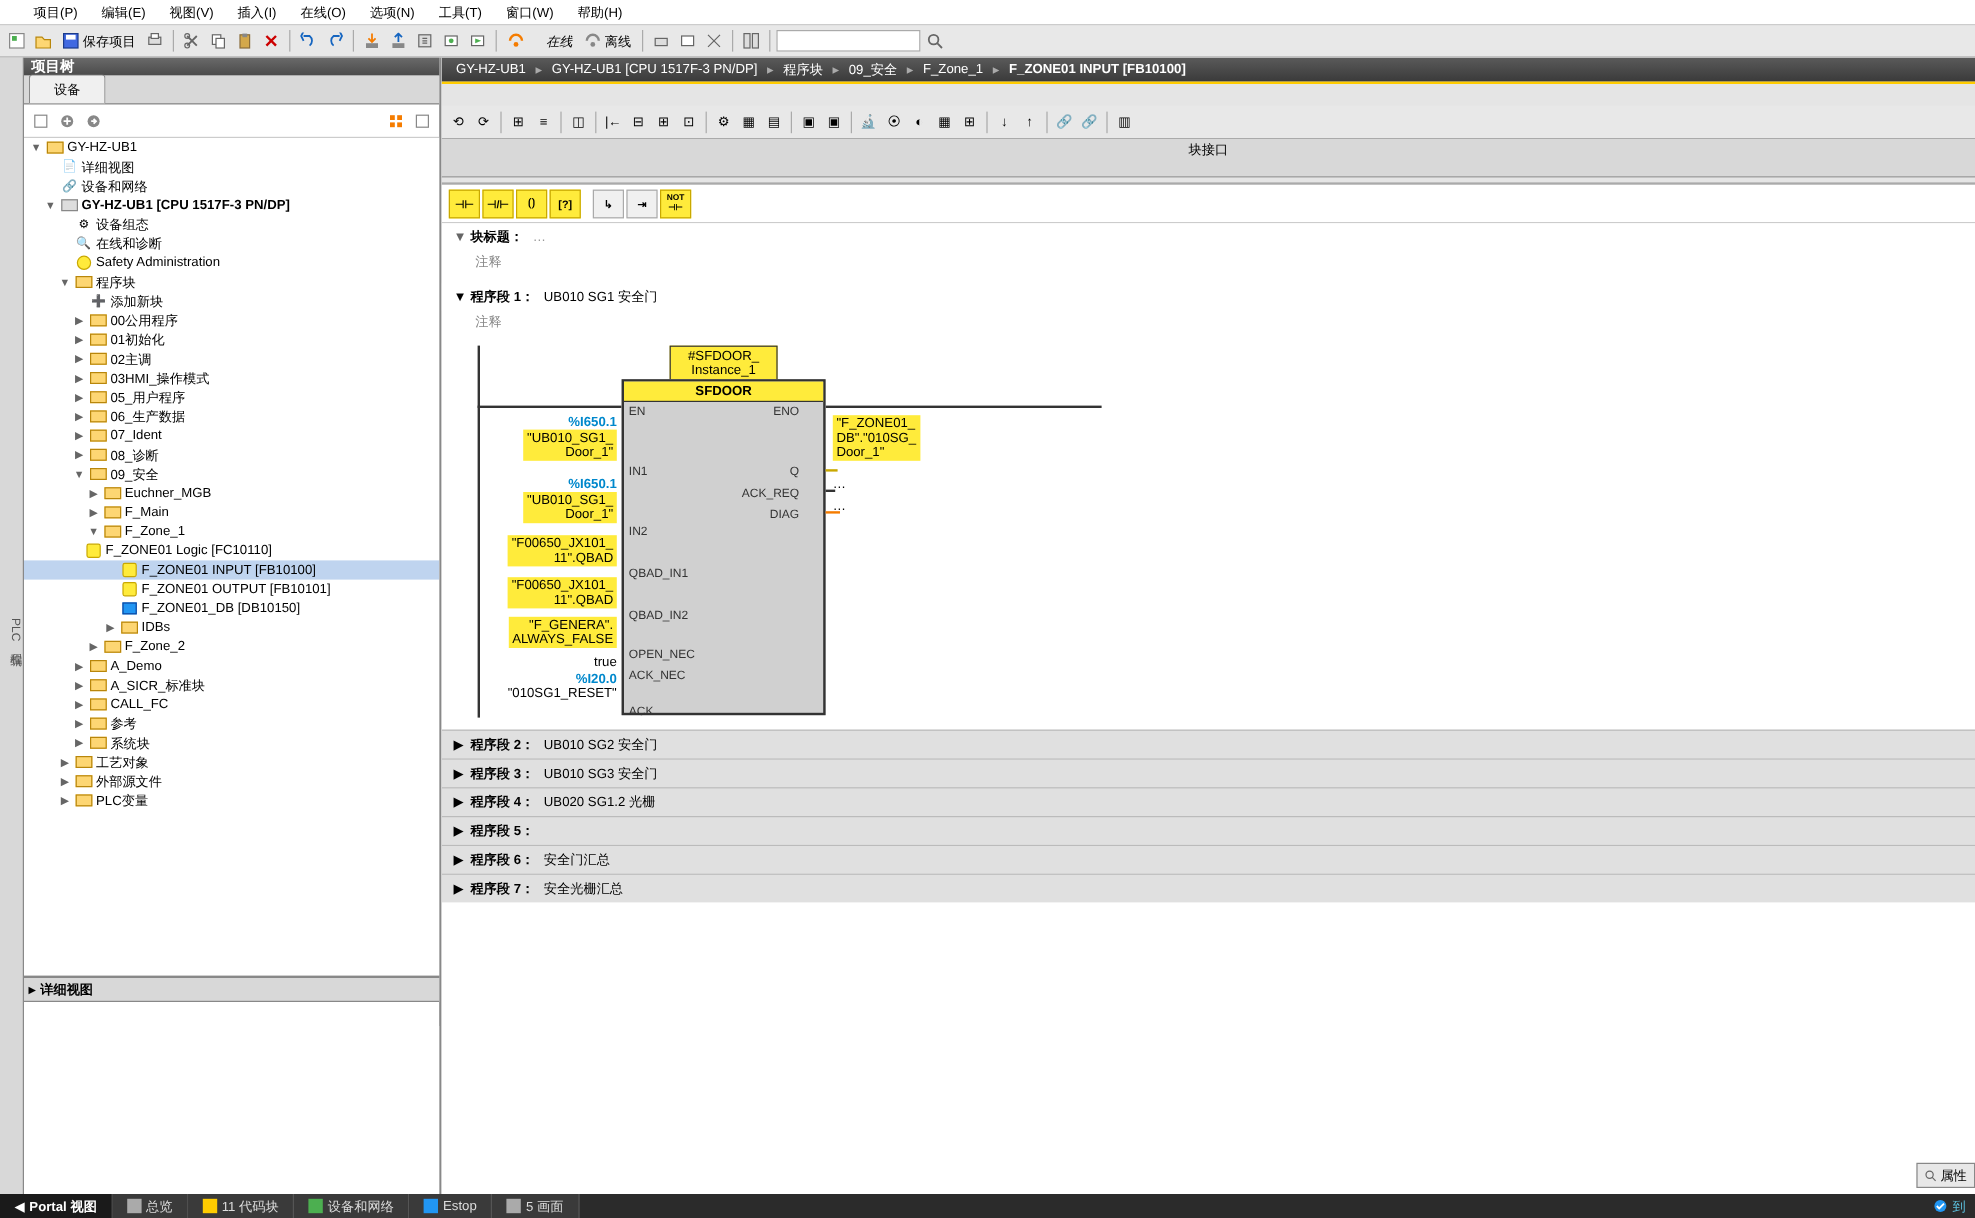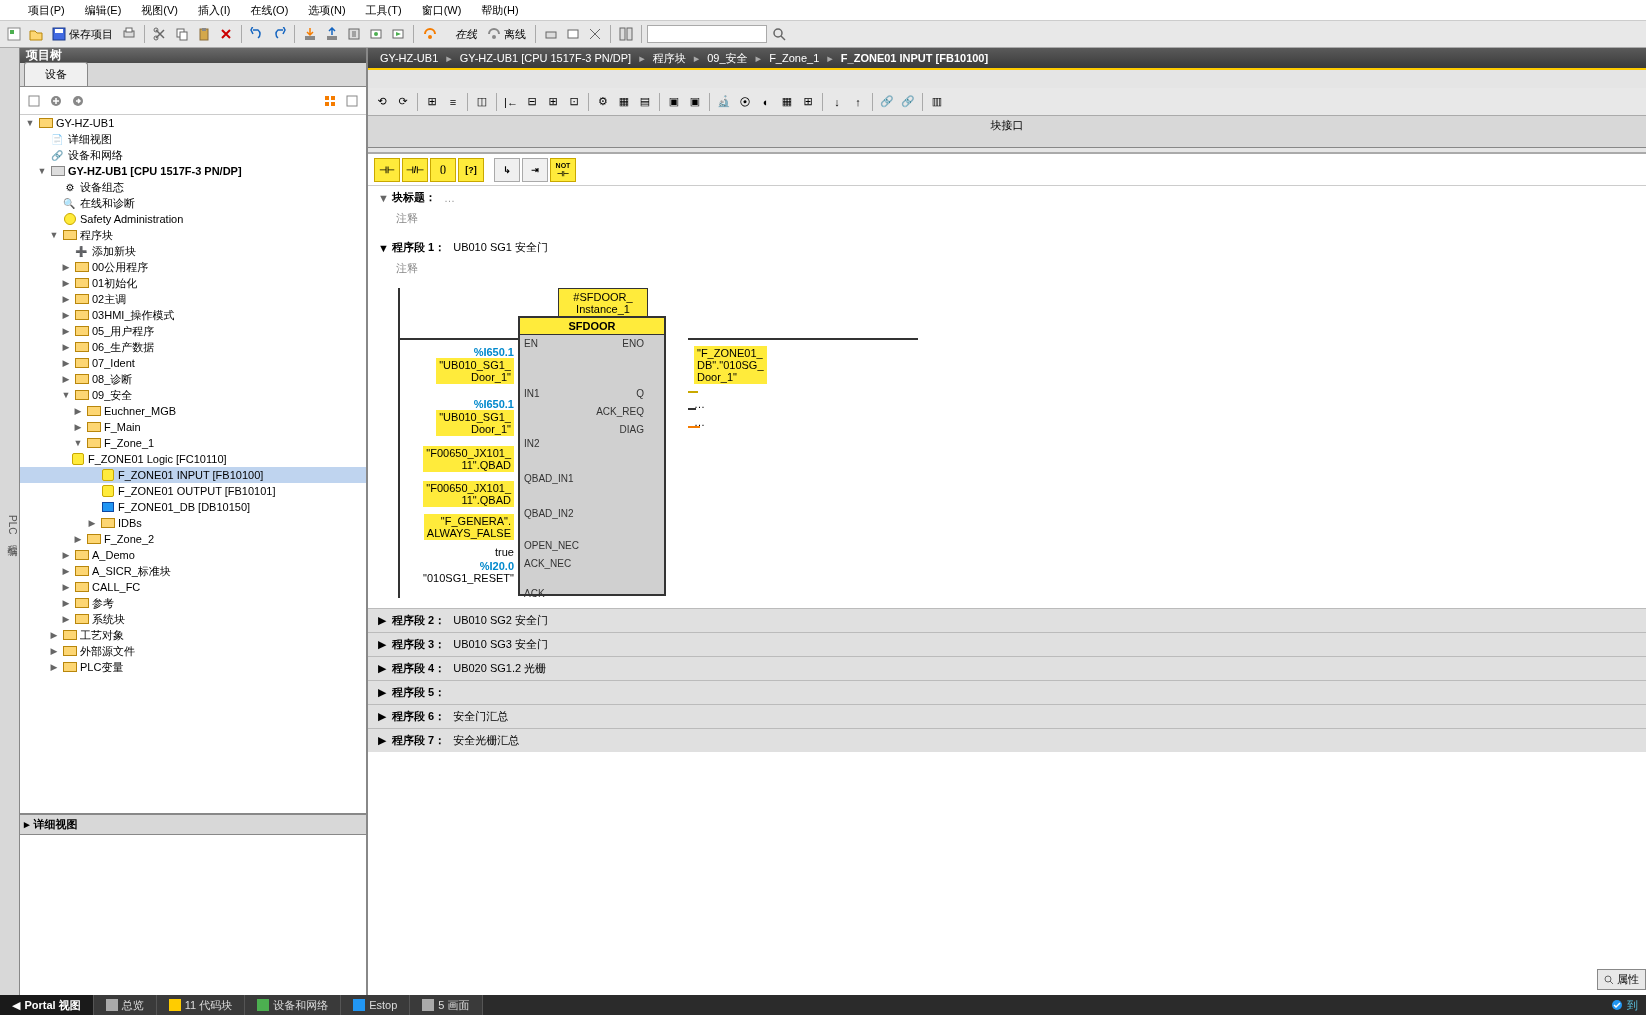--- a/index.html
+++ b/index.html
@@ -623,21 +623,21 @@
 
       <div class="ladder">
         <div class="rail"></div>
 
         <div class="wire-h" style="left:0;top:50px;width:120px;"></div>
         <div class="wire-h" style="left:290px;top:50px;width:230px;"></div>
 
         <div class="fb-instance" style="left:160px;top:0;width:90px;white-space:pre-line;">#SFDOOR_
 Instance_1</div>
 
-        <div class="fb-box" style="left:120px;top:28px;width:148px;height:280px;">
+        <div class="fb-box" style="left:120px;top:28px;width:170px;height:280px;">
           <div class="fb-title">SFDOOR</div>
           <div class="fb-pin-left" style="top:20px">EN</div>
           <div class="fb-pin-left" style="top:70px">IN1</div>
           <div class="fb-pin-left" style="top:120px">IN2</div>
           <div class="fb-pin-left" style="top:155px">QBAD_IN1</div>
           <div class="fb-pin-left" style="top:190px">QBAD_IN2</div>
           <div class="fb-pin-left" style="top:222px">OPEN_NEC</div>
           <div class="fb-pin-left" style="top:240px">ACK_NEC</div>
           <div class="fb-pin-left" style="top:270px">ACK</div>
           <div class="fb-pin-right" style="top:20px">ENO</div>

